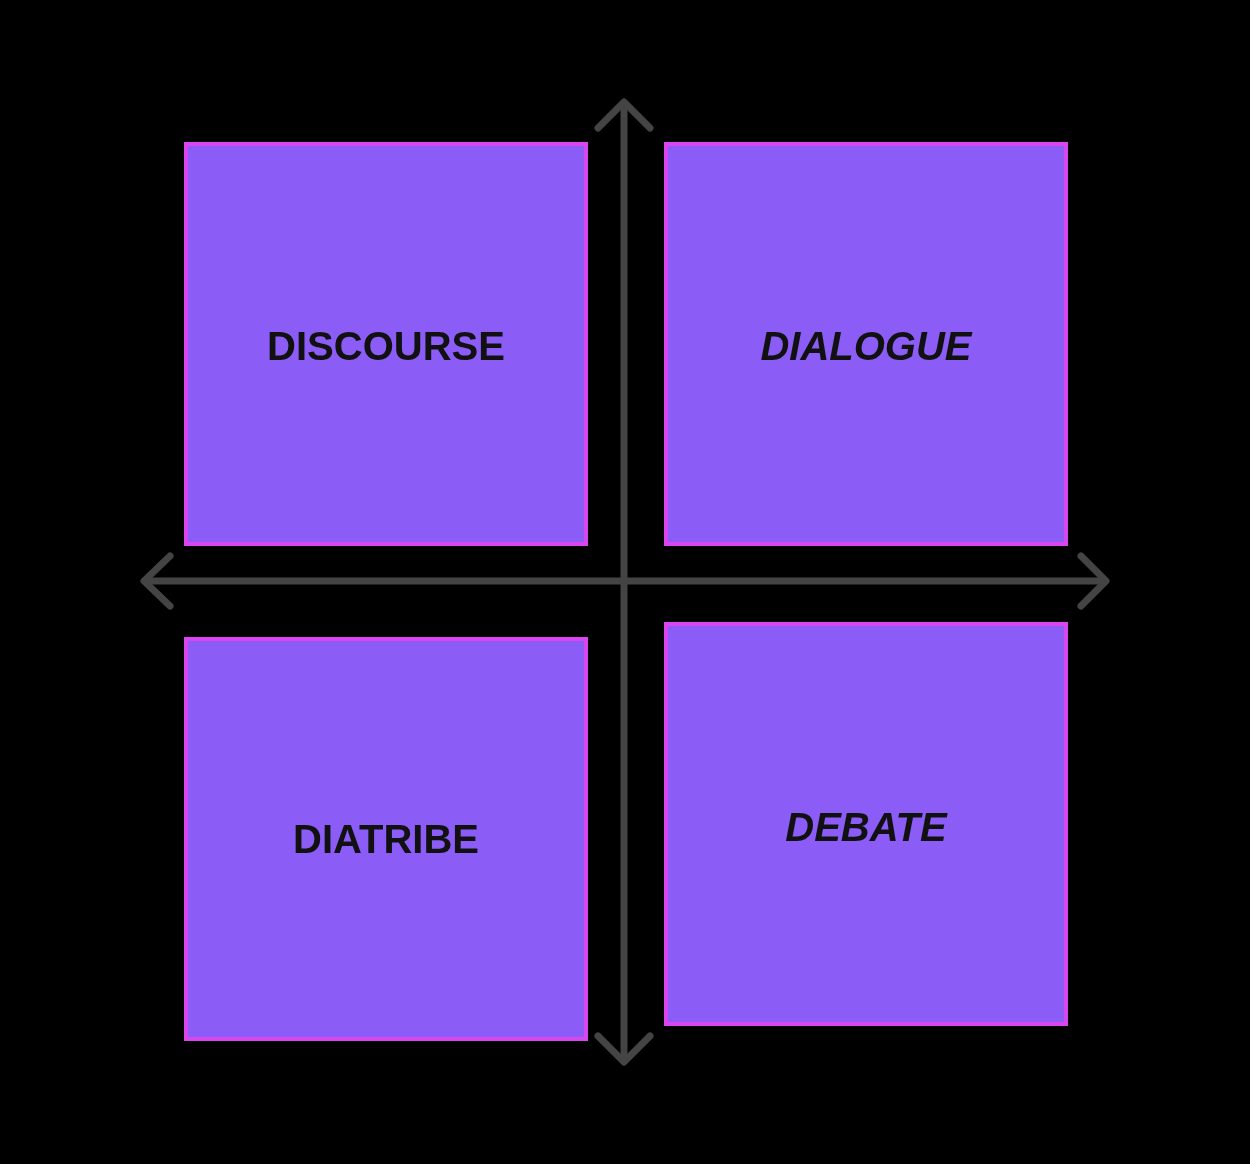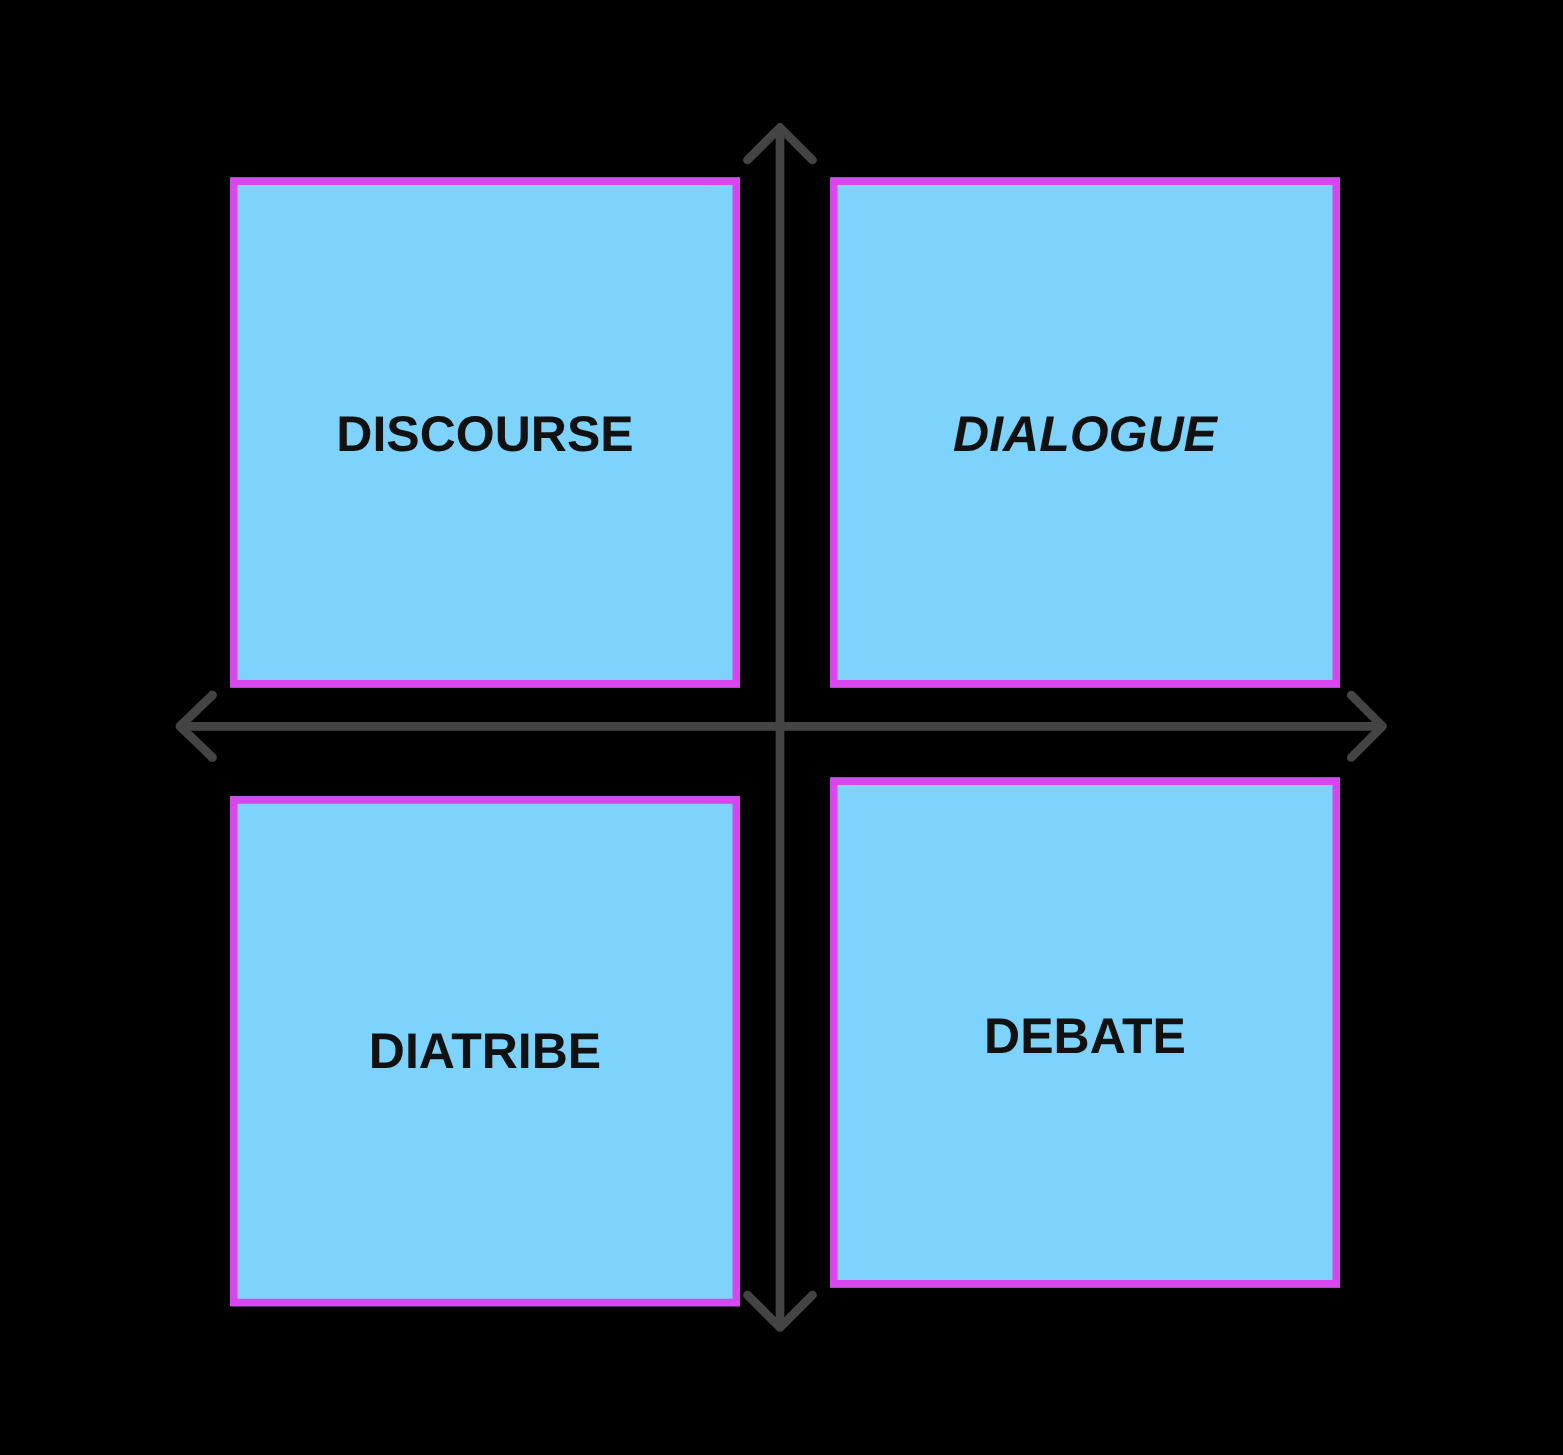--- a/index.html
+++ b/index.html
@@ -3,31 +3,31 @@
 <meta charset="utf-8">
 <style>
   html, body { margin: 0; padding: 0; }
   body {
     width: 1250px; height: 1164px; background: #000000;
     position: relative; overflow: hidden;
     font-family: "Liberation Sans", "DejaVu Sans", sans-serif;
   }
   .quad {
     position: absolute; width: 396px; height: 396px;
-    background: #7dd3fc; border: 6px solid #d946ef; box-sizing: content-box;
+    background: #8b5cf6; border: 4px solid #d946ef; box-sizing: content-box;
   }
   .quad-label {
     position: absolute; left: 0; right: 0; text-align: center;
     font-weight: bold; font-size: 40px; color: #111111; line-height: 1;
     letter-spacing: 0px;
   }
   #q-tl { left: 184px; top: 142px; }
   #q-tr { left: 664px; top: 142px; }
   #q-bl { left: 184px; top: 610px; margin-top: 27px; }
-  #q-br { left: 664px; top: 622px; }
+  #q-br { left: 664px; top: 622px; font-style: italic; }
   #q-tl .quad-label { top: 180px; }
   #q-tr .quad-label { top: 180px; font-style: italic; }
   #q-bl .quad-label { top: 178px; }
   #q-br .quad-label { top: 181px; }
   svg.axes { position: absolute; left: 0; top: 0; }
 </style>
 </head>
 <body>
 
 <div class="quad" id="q-tl">

